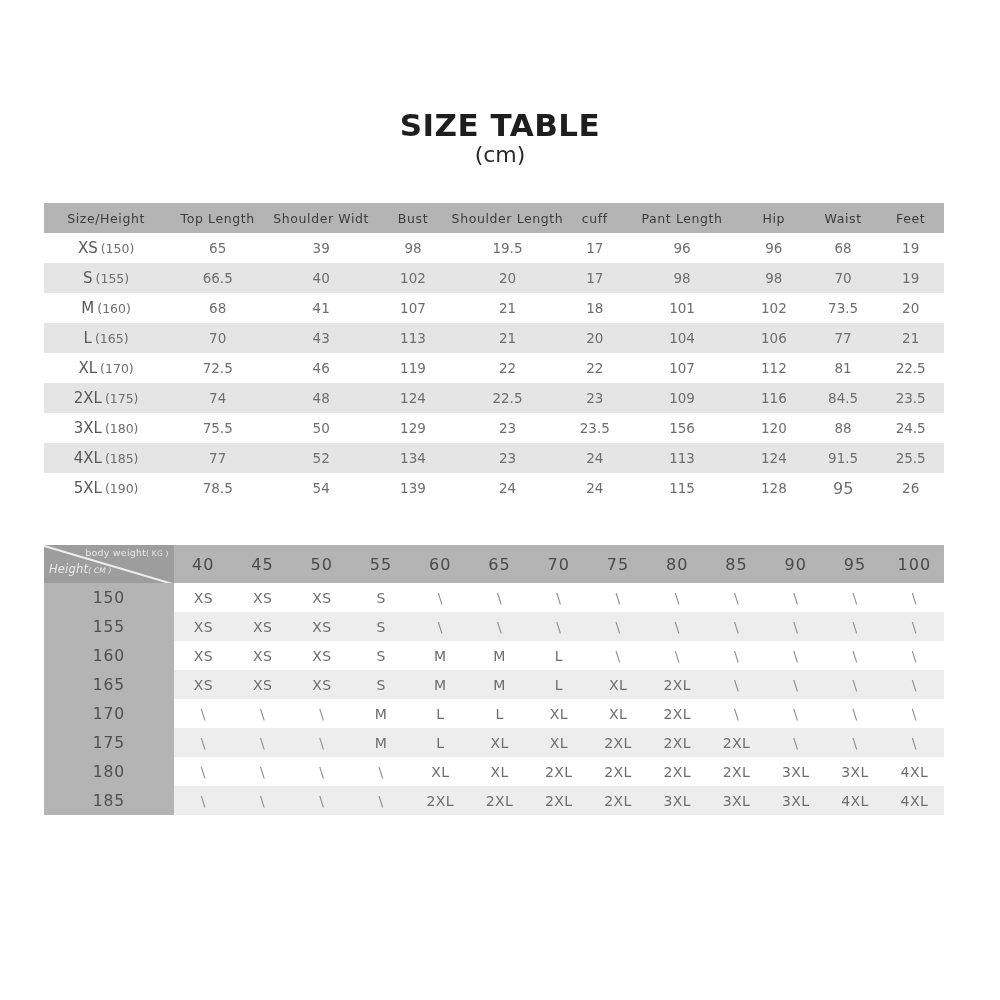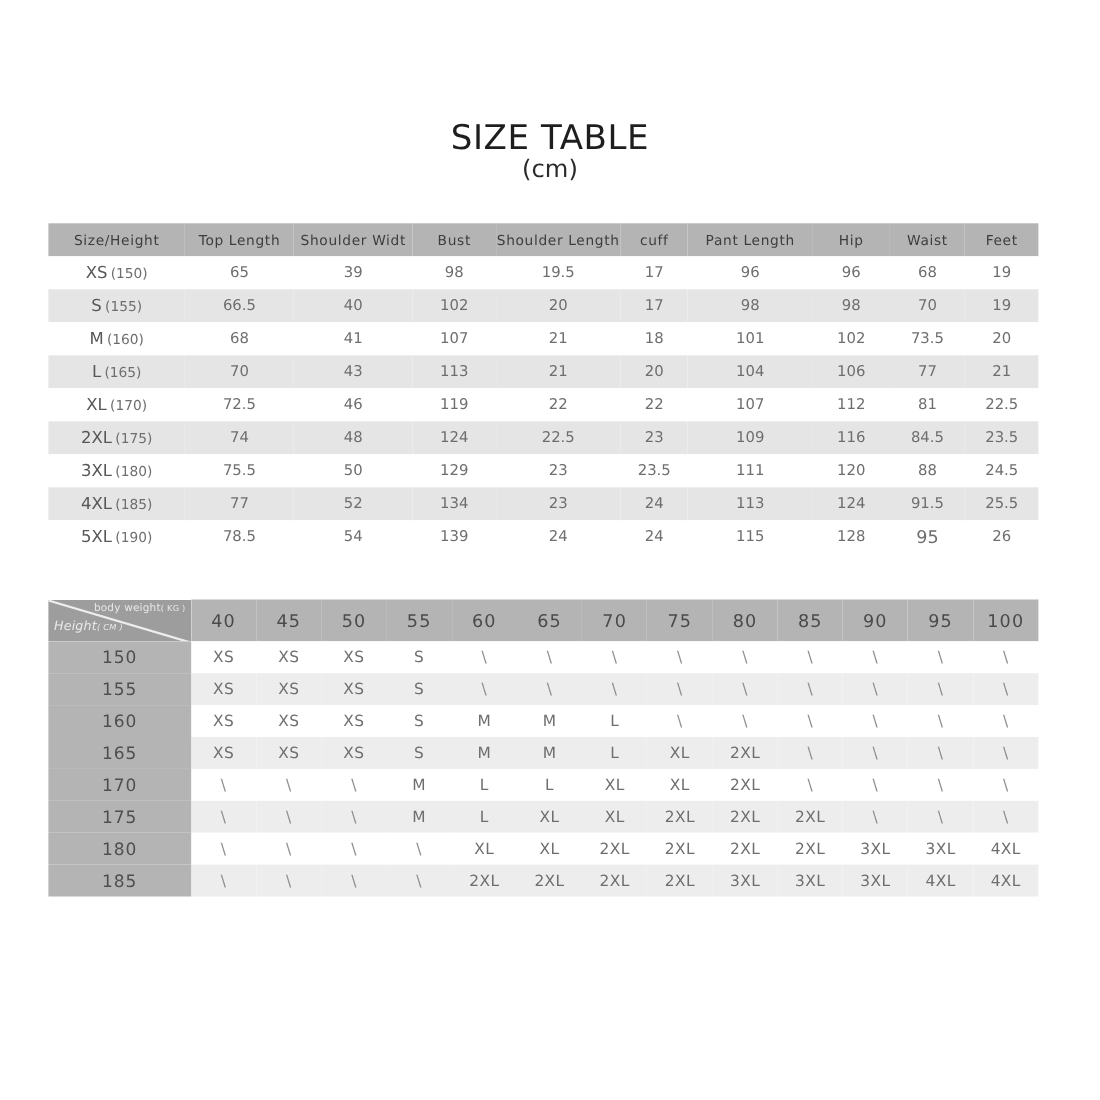--- a/index.html
+++ b/index.html
@@ -20,21 +20,21 @@
 
   
   .title-block {
     position: absolute;
     left: 0; top: 108px;
     width: 1000px;
     text-align: center;
   }
   .main-title {
     font-size: 31px;
-    font-weight: 400;
+    font-weight: 700;
     letter-spacing: 0.5px;
     color: #1e1e1e;
     line-height: 1.1;
   }
   .sub-title {
     margin-top: 0;
     font-size: 22px;
     font-weight: 400;
     color: #2a2a2a;
   }
@@ -267,21 +267,21 @@
             <td>84.5</td>
             <td>23.5</td>
           </tr>
           <tr>
             <td class="sizecol"><span class="lbl">3XL</span><span class="ht">(180)</span></td>
             <td>75.5</td>
             <td>50</td>
             <td>129</td>
             <td>23</td>
             <td>23.5</td>
-            <td>111</td>
+            <td>156</td>
             <td>120</td>
             <td>88</td>
             <td>24.5</td>
           </tr>
           <tr class="alt">
             <td class="sizecol"><span class="lbl">4XL</span><span class="ht">(185)</span></td>
             <td>77</td>
             <td>52</td>
             <td>134</td>
             <td>23</td>

